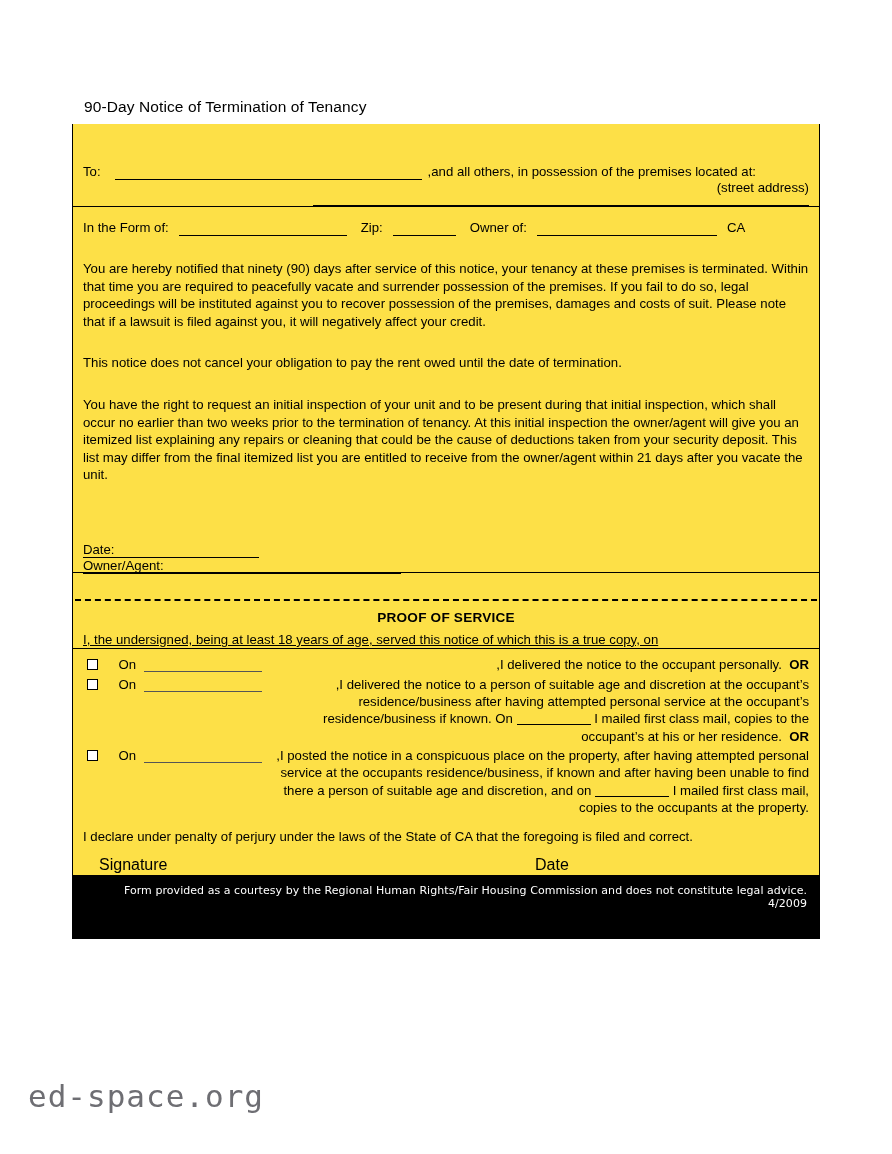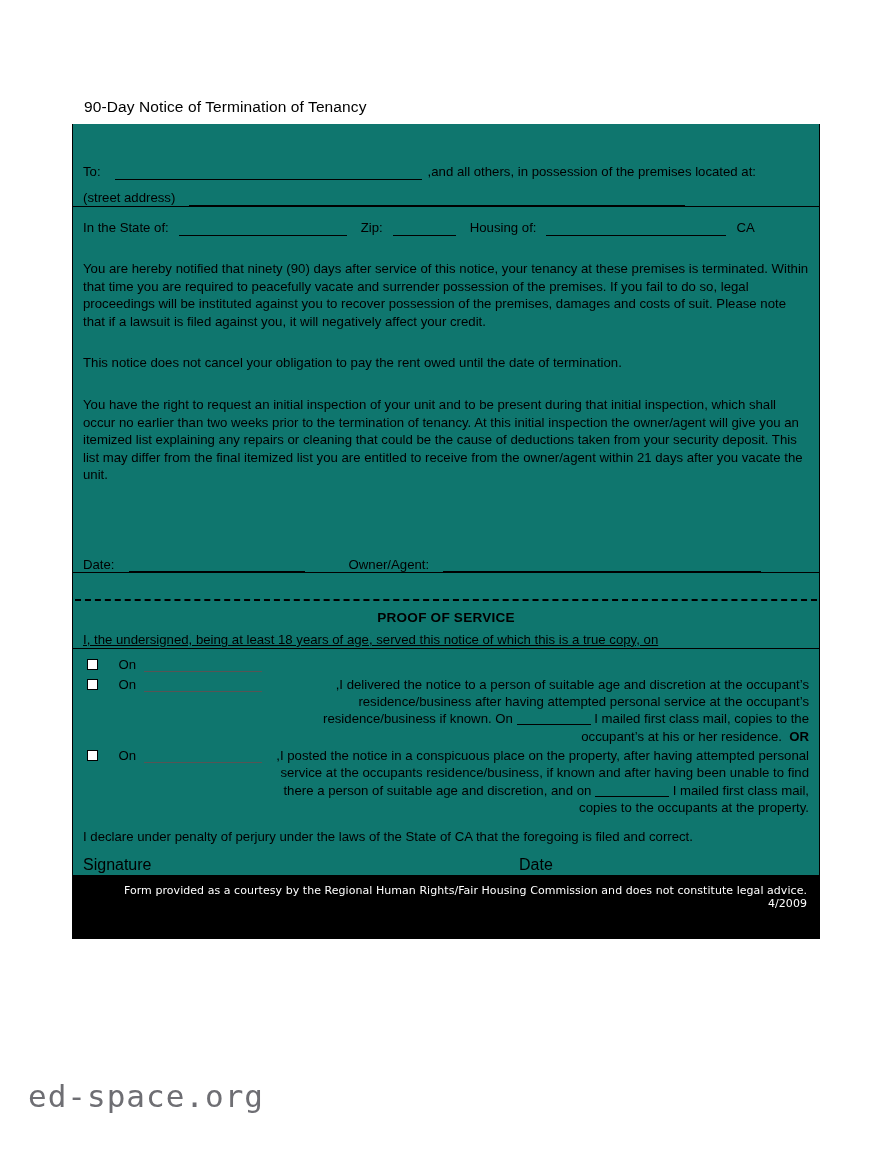--- a/index.html
+++ b/index.html
@@ -41,34 +41,35 @@
 
   
   .form-box {
     position: absolute;
     left: 72px;
     top: 124px;
     width: 748px;
     border: 1.6px solid #000;
     border-top: none;
     box-sizing: border-box;
-    background: #0f766e;
+    background: #fde047;
   }
   .top-black-bar {
     position: absolute;
     left: 72px;
     top: 124px;
     width: 748px;
     height: 27px;
     background: #000;
     box-sizing: border-box;
   }
 
   .rowline {
     border-bottom: 1.6px solid #000;
+    flex-direction: column;
   }
 
   
   .field-row {
     display: flex;
     align-items: flex-end;
     padding: 0 10px;
     box-sizing: border-box;
     font-size: 13.2px;
     line-height: 1.2;
@@ -99,21 +100,21 @@
     margin: 0;
     padding: 0;
     text-align: left;
   }
   .gap-lg { height: 24px; }
   .gap-sm { height: 10px; }
 
   
   .date-owner {
     display: flex;
-    align-items: flex-end;
+    align-items: flex-start;
     padding: 0 10px;
     font-size: 13.2px;
     height: 30px;
   }
 
   .tall-gap {
     height: 26px;
   }
 
   
@@ -215,21 +216,21 @@
     font-size: 13.2px;
     line-height: 17.5px;
   }
   .sig-row {
     display: flex;
     padding: 8px 10px 0 10px;
     font-size: 16px;
     height: 27px;
     box-sizing: border-box;
   }
-  .sig-left { width: 436px; }
+  .sig-left { width: 436px; margin-left: 16px; }
 
   
   .footer-bar {
     background: #000;
     color: #fff;
     padding: 9px 12px 28px 12px;
     font-size: 11px;
     line-height: 1.2;
     font-family: "DejaVu Sans", sans-serif;
     letter-spacing: 0.05px;
@@ -267,29 +268,29 @@
       <span class="lbl">,and all others, in possession of the premises located at:</span>
     </div>
 
     <div class="field-row r-street rowline">
       <span class="lbl">(street address)</span>
       <span class="sp14"></span>
       <span class="blank" style="width:496px;"></span>
     </div>
 
     <div class="field-row r-city">
-      <span class="lbl">In the State of:</span>
+      <span class="lbl">In the Form of:</span>
       <span class="sp10"></span>
       <span class="blank" style="width:168px;"></span>
       <span class="sp14"></span>
       <span class="lbl">Zip:</span>
       <span class="sp10"></span>
       <span class="blank" style="width:63px;"></span>
       <span class="sp14"></span>
-      <span class="lbl">Housing of:</span>
+      <span class="lbl">Owner of:</span>
       <span class="sp10"></span>
       <span class="blank" style="width:180px;"></span>
       <span class="sp10"></span>
       <span class="lbl">CA</span>
     </div>
 
     <div class="body-area">
       <div class="gap-lg"></div>
       <p class="para">You are hereby notified that ninety (90) days after service of this notice, your tenancy at these premises is terminated.  Within that time you are required to peacefully vacate and surrender possession of the premises.  If you fail to do so, legal proceedings will be instituted against you to recover possession of the premises, damages and costs of suit.  Please note that if a lawsuit is filed against you, it will negatively affect your credit.</p>
       <div class="gap-lg"></div>
@@ -321,20 +322,21 @@
 
 
     <div class="pos-divider"></div>
 
     <div class="cb-list">
 
       <div class="cb-item">
         <span class="cb-box"></span>
         <span class="cb-on">On</span>
         <span class="cb-blank"></span>
+        <span class="cb-text"><span>,I delivered the notice to the occupant personally.</span>&nbsp; <b class="or">OR</b></span>
       </div>
 
       <div class="cb-item">
         <span class="cb-box"></span>
         <span class="cb-on">On</span>
         <span class="cb-blank"></span>
         <span class="cb-text"><span>,I delivered the notice to a person of suitable age and discretion at the occupant’s residence/business after having attempted personal service at the occupant’s residence/business if known.  On</span> <span class="inline-blank"></span> <span>I mailed first class mail, copies to the occupant’s at his or her residence.</span>&nbsp; <b class="or">OR</b></span>
       </div>
 
       <div class="cb-item">

